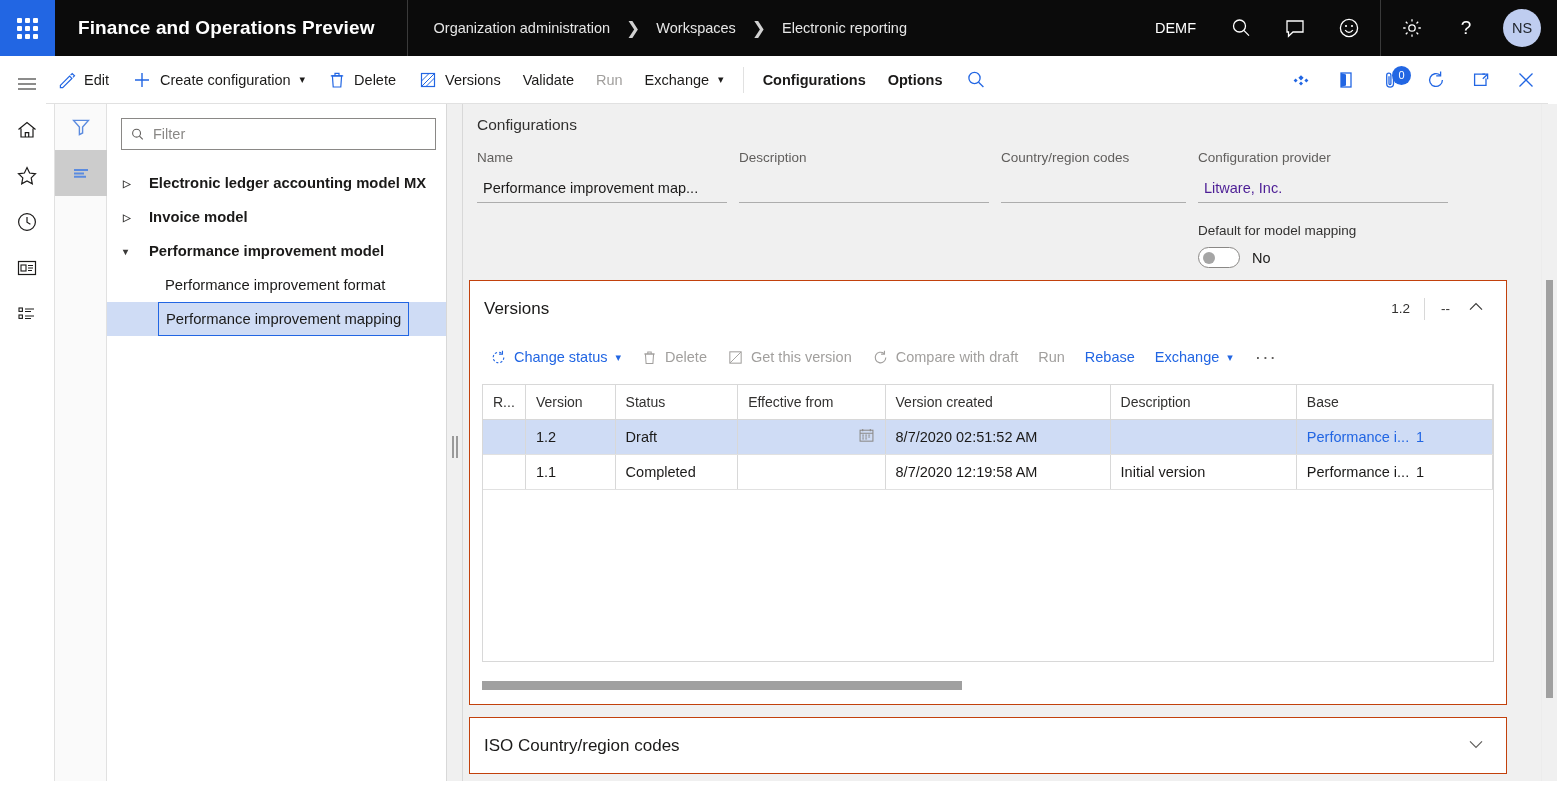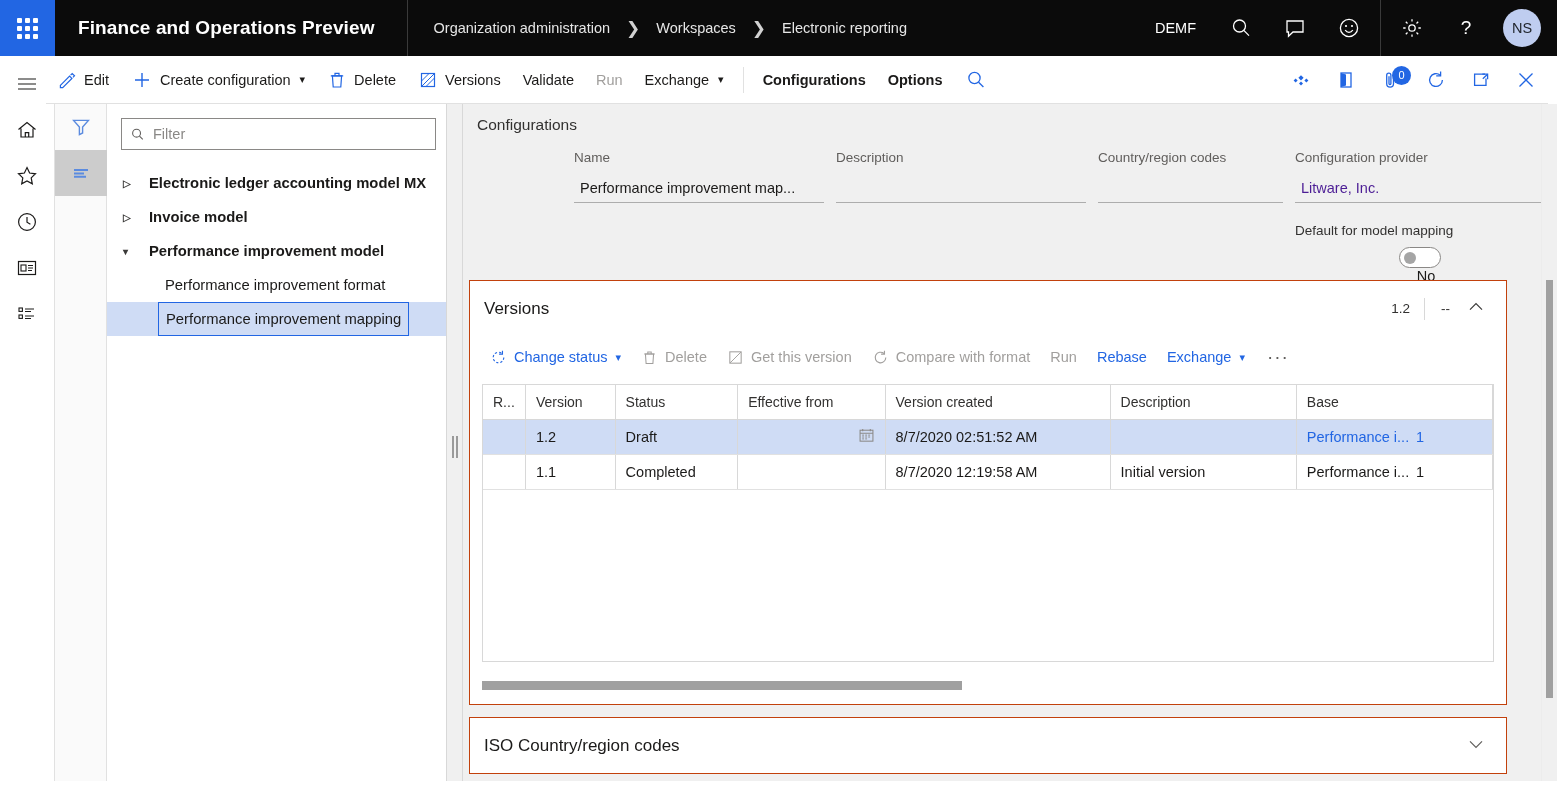--- a/index.html
+++ b/index.html
@@ -133,31 +133,31 @@
   }
   .splitter .grip { display: flex; gap: 2px; }
   .splitter .grip i { width: 2px; height: 22px; background: #9a9a9a; display: block; }
   
   .content {
     position: absolute; top: 104px; left: 463px; width: 1094px; height: 685px;
     background: #f0f0f0; overflow: hidden;
   }
   .page-head { padding: 12px 0 0 14px; }
   .page-head .ptitle { font-size: 15.5px; color: #323130; }
-  .fieldsrow { display: flex; padding: 16px 0 0 14px; justify-content: flex-end; }
+  .fieldsrow { display: flex; padding: 16px 8px 0 14px; }
   .fld { margin-right: 12px; }
   .fld .lbl { font-size: 13.5px; color: #605e5c; margin-bottom: 9px; }
   .fld .val {
     font-size: 14.5px; color: #1b1a19; border-bottom: 1px solid #adadad;
     height: 29px; display: flex; align-items: center; padding-left: 6px;
   }
   .fld .val.link { color: #4c1d95; cursor: pointer; }
   .toggle-wrap { margin-top: 20px; }
   .toggle-wrap .lbl { font-size: 13.5px; color: #323130; margin-bottom: 9px; }
-  .toggle-row { display: flex; align-items: center; flex-direction: column; }
+  .toggle-row { display: flex; align-items: center; }
   .toggle {
     width: 42px; height: 21px; border-radius: 11px; border: 1px solid #8a8886;
     background: #fff; position: relative; cursor: pointer;
   }
   .toggle i {
     position: absolute; left: 4px; top: 4px; width: 12px; height: 12px;
     border-radius: 50%; background: #a5a5a5; display: block;
   }
   .toggle-row .tv { font-size: 14.5px; margin-left: 12px; color: #1b1a19; }
   
@@ -549,21 +549,21 @@
         </span>
         <span>Get this version</span>
       </div>
       <div class="gt disabled">
         <span class="gic">
           <svg width="17" height="17" viewBox="0 0 18 18">
               <path d="M14.6 9a5.6 5.6 0 1 1-1.9-4.2" fill="none" stroke="#a19f9d" stroke-width="1.2"></path>
               <path d="M13.2 1.8v3.6h-3.6" fill="none" stroke="#a19f9d" stroke-width="1.2"></path>
             </svg>
         </span>
-        <span>Compare with format</span>
+        <span>Compare with draft</span>
       </div>
       <div class="gt disabled">
         <span>Run</span>
       </div>
       <div class="gt">
         <span>Rebase</span>
       </div>
       <div class="gt">
         <span>Exchange</span>
         <span class="caret">▾</span>

